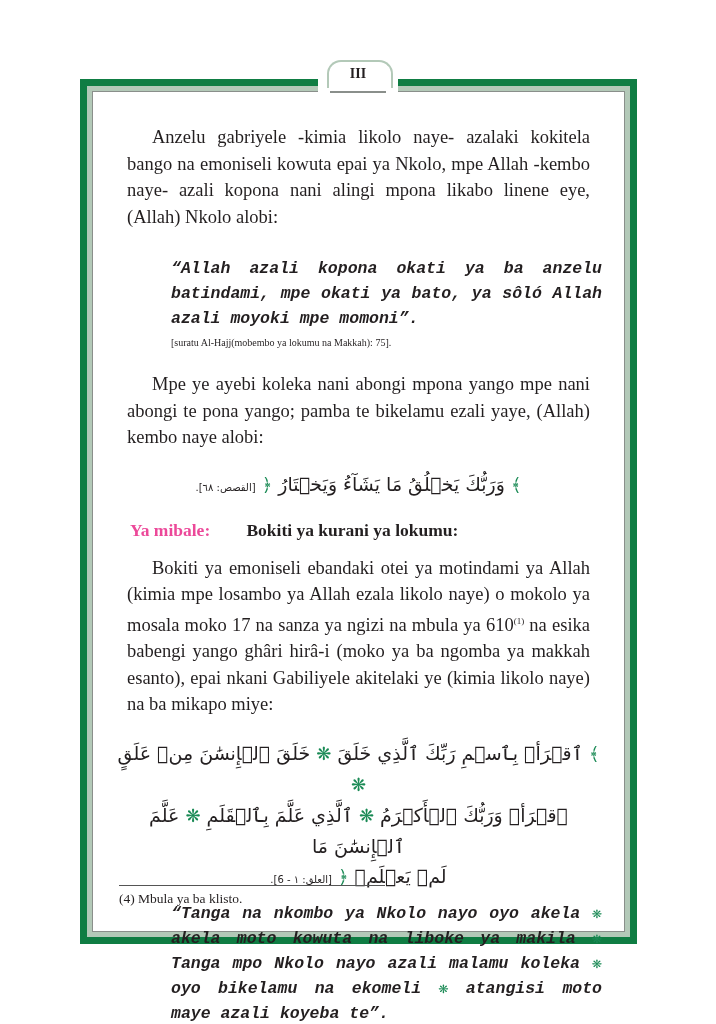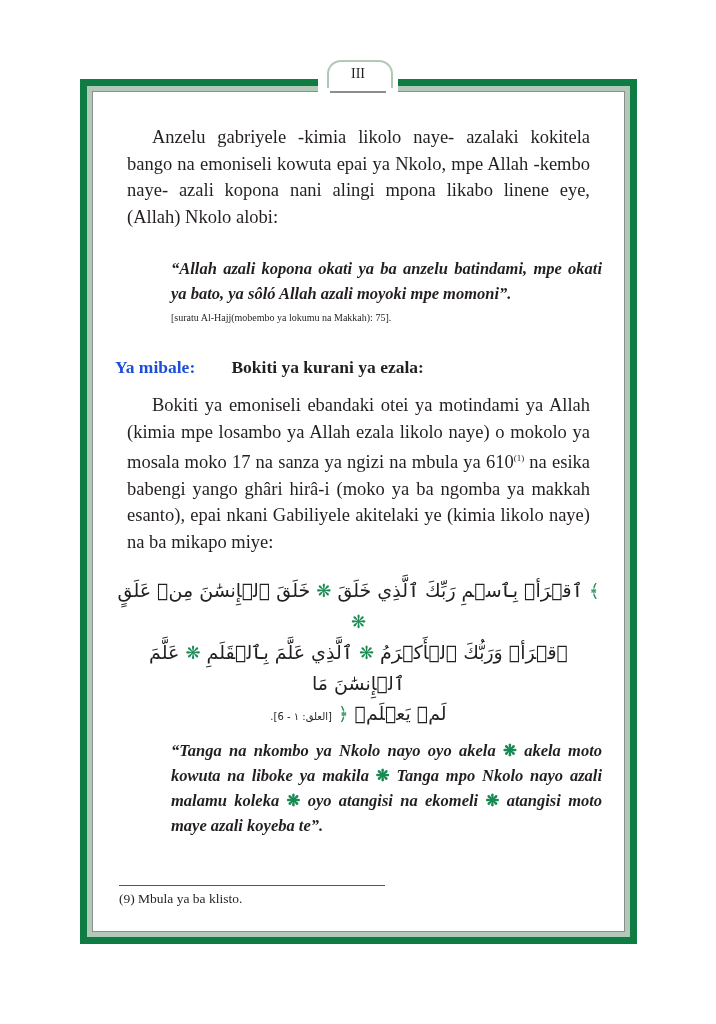--- a/index.html
+++ b/index.html
@@ -5,33 +5,33 @@
   html, body { margin: 0; padding: 0; background: #ffffff; }
   body { width: 716px; height: 1024px; position: relative; overflow: hidden; font-family: "Liberation Serif", serif; color: #231f20; }
 
   .frame-outer { position: absolute; left: 80px; top: 79px; width: 557px; height: 865px; background: #0f7d43; }
   .frame-mid { position: absolute; left: 7px; top: 7px; right: 7px; bottom: 7px; background: #b3c9b8; }
   .frame-inner { position: absolute; left: 5px; top: 5px; right: 5px; bottom: 5px; background: #ffffff; border: 1px solid #8a8f8b; box-sizing: border-box; }
 
   .tab { position: absolute; left: 327px; top: 60px; width: 62px; height: 26px; background: #ffffff; border: 2px solid #b3c9b8; border-bottom: none; border-radius: 14px 14px 0 0; z-index: 3; }
   .tab-cover { position: absolute; left: 318px; top: 78px; width: 80px; height: 22px; background: #fff; z-index: 2; }
   .tab-line { position: absolute; left: 330px; top: 91px; width: 56px; height: 2px; background: #8a8f8b; z-index: 4; }
-  .page-number { position: absolute; left: 327px; top: 66px; width: 62px; text-align: center; font-weight: normal; font-size: 14px; z-index: 5; }
+  .page-number { position: absolute; left: 327px; top: 66px; width: 62px; text-align: center; font-weight: bold; font-size: 14px; z-index: 5; }
 
   .content { position: absolute; left: 115px; top: 112px; width: 487px; }
   .para { font-size: 18.5px; line-height: 26.5px; text-align: justify; text-indent: 25px; margin: 12px; }
   .arabic { direction: rtl; text-align: center; font-family: "DejaVu Sans", sans-serif; font-size: 19px; line-height: 30px; margin: 0; }
   .orn { color: #1a8a55; font-size: 18px; }
   .ref { font-family: "DejaVu Sans", sans-serif; font-size: 10px; color: #231f20; }
-  .trans { margin: 0 0 0 56px; width: 431px; font-size: 16.5px; line-height: 25px; font-weight: bold; font-style: italic; text-align: justify; }
+  .trans { margin: 0 0 0 56px; width: 431px; font-size: 16.5px; line-height: 25px; font-weight: bold; font-style: italic; text-align: justify; font-family: Liberation Mono, monospace; }
   .cite { font-size: 13.5px; font-weight: normal; font-style: normal; }
   .cite-block { margin: 2px 0 0 56px; font-size: 10px; line-height: 20px; }
   .star { color: #1a8a55; font-style: normal; }
   .heading { margin: 10px 0 6px 0; font-size: 17.5px; font-weight: bold; line-height: 26px; }
-  .heading .lbl { color: #1d4ed8; display: inline-block; width: 112px; }
+  .heading .lbl { color: #ec4899; display: inline-block; width: 112px; margin-left: 15px; }
   .fn-rule { position: absolute; left: 119px; top: 885px; width: 266px; height: 1px; background: #555; }
   .footnote { position: absolute; left: 119px; top: 891px; font-size: 13.5px; }
   sup { font-size: 9px; }
 </style>
 </head>
 <body>
 
 <div class="frame-outer">
   <div class="frame-mid">
     <div class="frame-inner"></div>
@@ -44,27 +44,34 @@
 
 <div class="content">
   <p class="para">Anzelu gabriyele -kimia likolo naye- azalaki kokitela bango na emoniseli kowuta epai ya Nkolo, mpe Allah -kembo naye- azali kopona nani alingi mpona likabo linene eye, (Allah) Nkolo alobi:</p>
 
   <div style="height:8px"></div>
   <div style="height:6px"></div>
   <p class="trans">“Allah azali kopona okati ya ba anzelu batindami, mpe okati ya bato, ya sôló Allah azali moyoki mpe momoni”.</p>
   <div class="cite-block">[suratu Al-Hajj(mobembo ya lokumu na Makkah): 75].</div>
 
   <div style="height:6px"></div>
+  <p class="para">Mpe ye ayebi koleka nani abongi mpona yango mpe nani abongi te pona yango; pamba te bikelamu ezali yaye, (Allah)  kembo naye alobi:</p>
 
   <div style="height:6px"></div>
+  <p class="arabic">
+    <span class="orn">﴾</span>
+    <span>وَرَبُّكَ يَخۡلُقُ مَا يَشَآءُ وَيَخۡتَارُ</span>
+    <span class="orn">﴿</span>
+    <span class="ref">[القصص: ٦٨].</span>
+  </p>
   <div style="height:4px"></div>
 
   <div class="heading">
     <span class="lbl">Ya mibale:</span>
-    <span>Bokiti ya kurani ya ezala:</span>
+    <span>Bokiti ya kurani ya lokumu:</span>
   </div>
 
   <p class="para"><span>Bokiti ya emoniseli ebandaki otei ya motindami ya Allah (kimia mpe losambo ya Allah ezala likolo naye) o mokolo ya mosala moko 17 na sanza ya ngizi na mbula ya 610</span><sup>(1)</sup><span> na esika babengi yango ghâri hirâ-i (moko ya ba ngomba ya makkah esanto), epai nkani Gabiliyele akitelaki ye (kimia likolo naye) na ba mikapo miye:</span></p>
 
   <div style="height:8px"></div>
   <p class="arabic">
     <span class="orn">﴾</span>
     <span>ٱقۡرَأۡ بِٱسۡمِ رَبِّكَ ٱلَّذِي خَلَقَ</span>
     <span class="orn">❋</span>
     <span>خَلَقَ ٱلۡإِنسَٰنَ مِنۡ عَلَقٍ</span>
@@ -79,21 +86,21 @@
     <span class="ref">[العلق: ١ - 6].</span>
   </p>
   <div style="height:6px"></div>
   <p class="trans">
     <span>“Tanga na nkombo ya Nkolo nayo oyo akela</span>
     <span class="star">❋</span>
     <span>akela moto kowuta na liboke ya makila</span>
     <span class="star">❋</span>
     <span>Tanga mpo Nkolo nayo azali malamu koleka</span>
     <span class="star">❋</span>
-    <span>oyo atangisi na ekomeli</span>
+    <span>oyo bikelamu na ekomeli</span>
     <span class="star">❋</span>
     <span>atangisi moto maye azali koyeba te”.</span>
   </p>
 
 </div>
 
 <div class="fn-rule"></div>
-<div class="footnote">(9)  Mbula ya ba klisto.</div>
+<div class="footnote">(4)  Mbula ya ba klisto.</div>
 
 </body></html>

